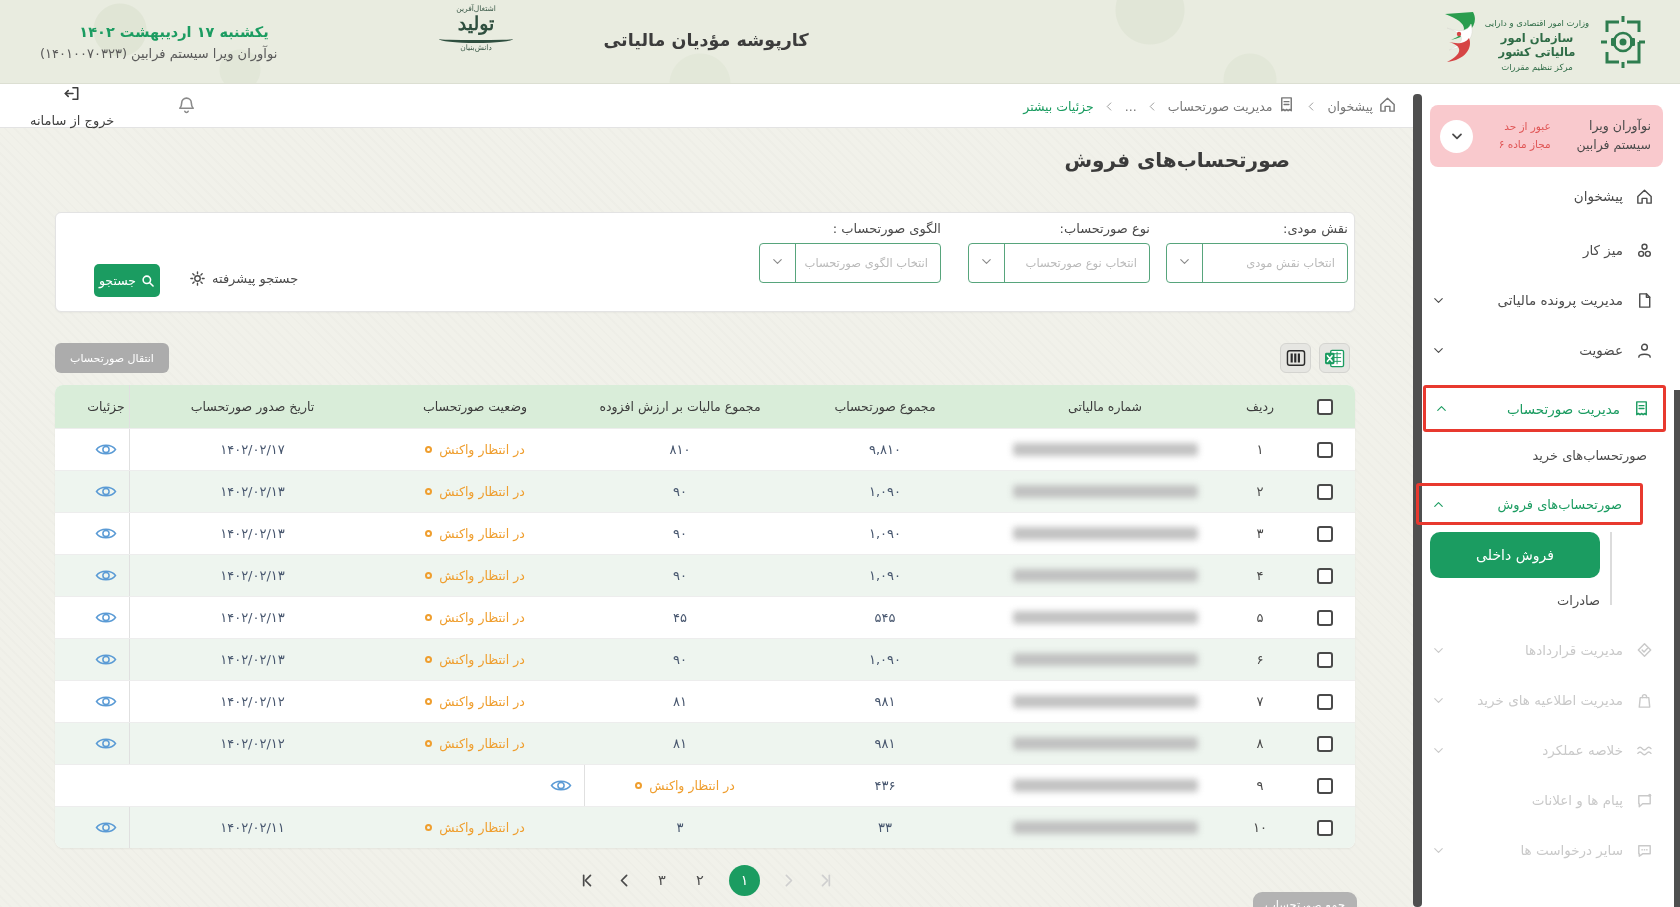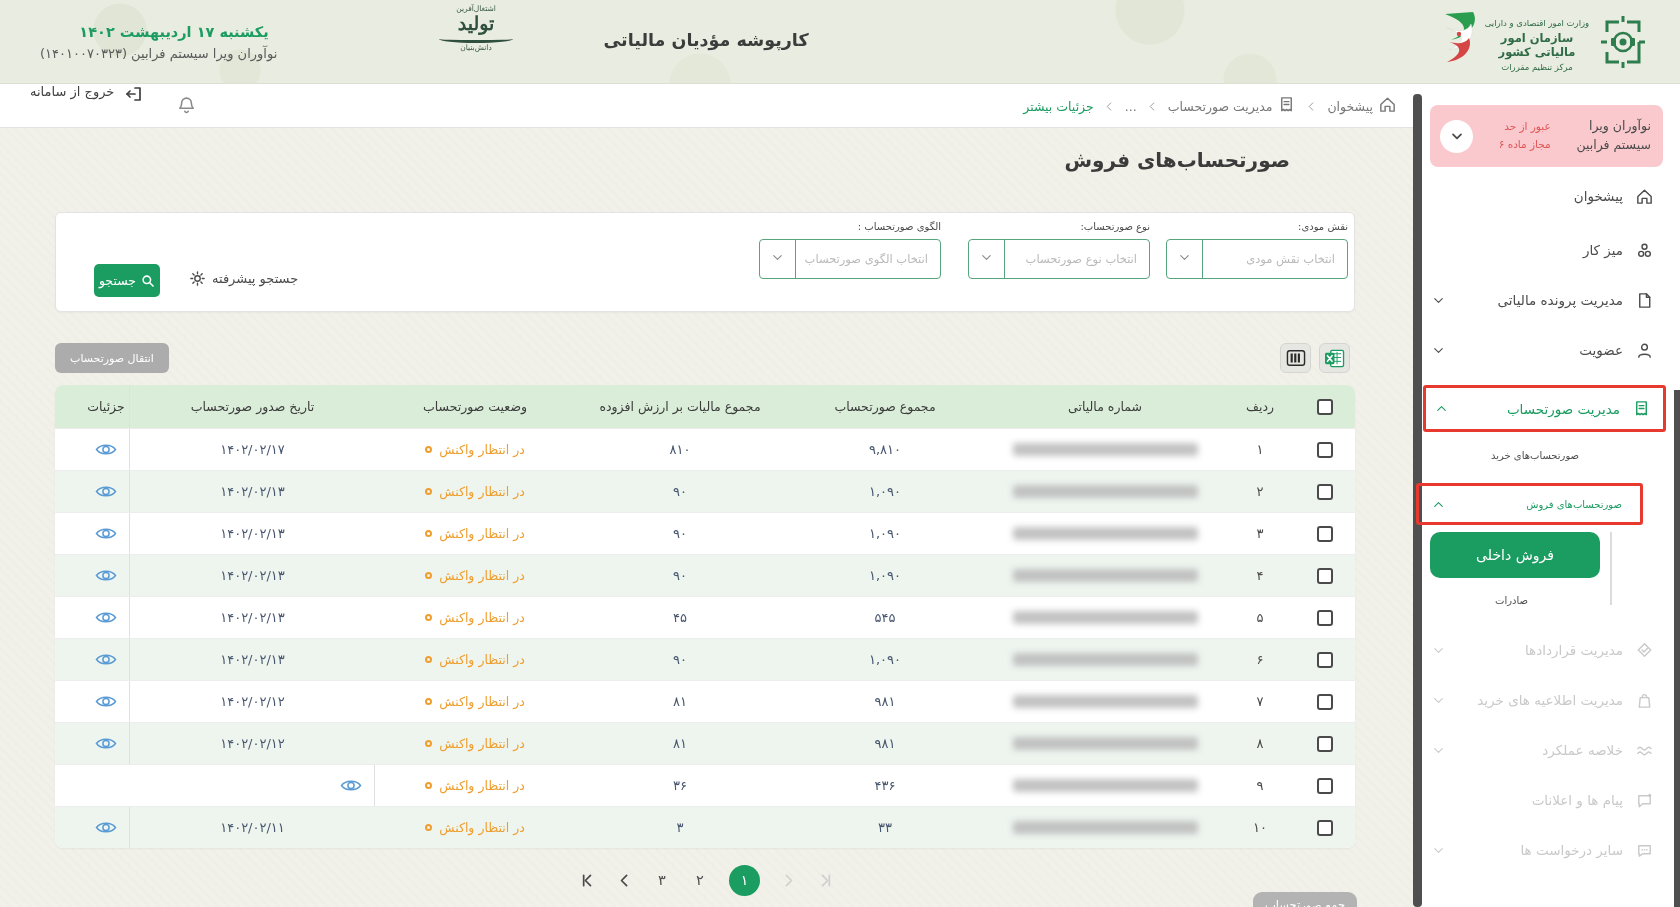--- a/index.html
+++ b/index.html
@@ -41,21 +41,21 @@
   .ministry-text .m1{ font-size:8.5px; }
   .ministry-text .m2{ font-size:11.5px; font-weight:bold; margin:3px 0; }
   .ministry-text .m3{ font-size:8.5px; }
   .ministry-emblem{ position:absolute; left:160px; top:6px; }
 
   
   .second-bar{
     position:absolute; left:0; top:84px; width:1413px; height:44px;
     background:#ffffff; border-bottom:1px solid #e3e3e3; z-index:4;
   }
-  .logout{ position:absolute; left:30px; top:0; height:44px; display:flex; gap:10px; cursor:pointer; }
+  .logout{ position:absolute; left:30px; top:0; height:44px; display:flex; align-items:center; gap:10px; cursor:pointer;flex-direction:column; }
   .logout span.lbl{ font-size:13px; color:#3f3f3f; }
   .bell{ position:absolute; left:176px; top:11px; color:#8a8a8a; cursor:pointer;}
   .breadcrumb{ position:absolute; right:16px; top:0; height:44px; display:flex; align-items:center; gap:9px; font-size:12.5px; color:#777; }
   .bc-item{ display:flex; align-items:center; gap:5px; cursor:pointer; white-space:nowrap;}
   .bc-item.current{ color:#1b9c61; }
   .bc-sep{ color:#9a9a9a; display:flex; align-items:center;}
 
   
   .sidebar{
     position:absolute; left:1413px; top:84px; width:267px; height:823px;
@@ -76,41 +76,41 @@
     display:flex; align-items:center; gap:12px; padding:0 12px 0 8px;
     font-size:13.5px; color:#4c4c4c; cursor:pointer;
   }
   .menu-item .spacer{ flex:1; }
   .menu-item.active{ color:#1b9c61; }
   .menu-item.disabled{ color:#c9c9c9; cursor:default; }
   .menu-item .mi{ display:flex; }
   .hl-box{ border:3px solid #e8392f; border-radius:3px; }
   .sub-item{
     position:absolute; right:0; left:10px; height:40px; display:flex; align-items:center;
-    font-size:10px; color:#4c4c4c; cursor:pointer; justify-content:center;
+    font-size:13px; color:#4c4c4c; cursor:pointer; justify-content:flex-start;
   }
   .side-btn{
     position:absolute; left:17px; width:170px; height:46px; background:#1b9c61; color:#fff;
     border:none; border-radius:10px; font-size:14px; font-family:inherit; cursor:pointer;
   }
   .tree-line{ position:absolute; left:197px; width:2px; background:#dcdcdc; }
 
   
   .main{ position:absolute; left:0; top:128px; width:1413px; height:779px;
     background:#f1f1ea;
     background-image:repeating-linear-gradient(45deg, rgba(0,0,0,0.012) 0 2px, transparent 2px 7px);
   }
   .page-title{ position:absolute; right:123px; top:20px; font-size:20px; font-weight:bold; color:#3b3b3b; }
   .search-card{
     position:absolute; left:55px; top:84px; width:1300px; height:100px;
     background:#fff; border:1px solid #e3e3e3; border-radius:6px;
     box-shadow:0 1px 2px rgba(0,0,0,0.04);
   }
   .filter-group{ position:absolute; width:182px; top:8px; }
-  .filter-label{ display:block; font-size:10px; color:#4a4a4a; margin-bottom:7px; text-align:right; }
+  .filter-label{ display:block; font-size:13px; color:#4a4a4a; margin-bottom:7px; text-align:right; }
   .dd{
     position:relative; width:182px; height:40px; background:#fff;
     border:1px solid #57a57c; border-radius:4px; cursor:pointer;
   }
   .dd .ph{ position:absolute; right:12px; top:0; bottom:0; display:flex; align-items:center; font-size:11.5px; color:#b9b9b9; }
   .dd .arrow{ position:absolute; left:0; top:0; bottom:0; width:36px; border-left:0; border-right:1px solid #57a57c;
     display:flex; align-items:center; justify-content:center; color:#8a8a8a; }
   .btn-search{
     position:absolute; left:38px; top:51px; width:66px; height:33px;
     background:#1b9c61; color:#fff; border:none; border-radius:5px;
@@ -768,21 +768,20 @@
         </div>
         <div class="t-row">
           <div class="cell c0">
             <div class="chk"></div>
           </div>
           <div class="cell c1">۹</div>
           <div class="cell c2">
             <div class="blurbar"></div>
           </div>
           <div class="cell c3 num">۴۳۶</div>
-          <div class="cell c4 num">۳۶</div>
           <div class="cell c5">
             <span class="status">
               <span>در انتظار واکنش</span>
               <span class="dot"></span>
             </span>
           </div>
           <div class="cell c7">
             <button class="eye-btn">
               <svg width="22" height="15" viewBox="0 0 22 15" fill="none" stroke="currentColor" stroke-width="1.5">
                 <path d="M1.5 7.5 C5.5 1.8 16.5 1.8 20.5 7.5 C16.5 13.2 5.5 13.2 1.5 7.5 Z"></path>

